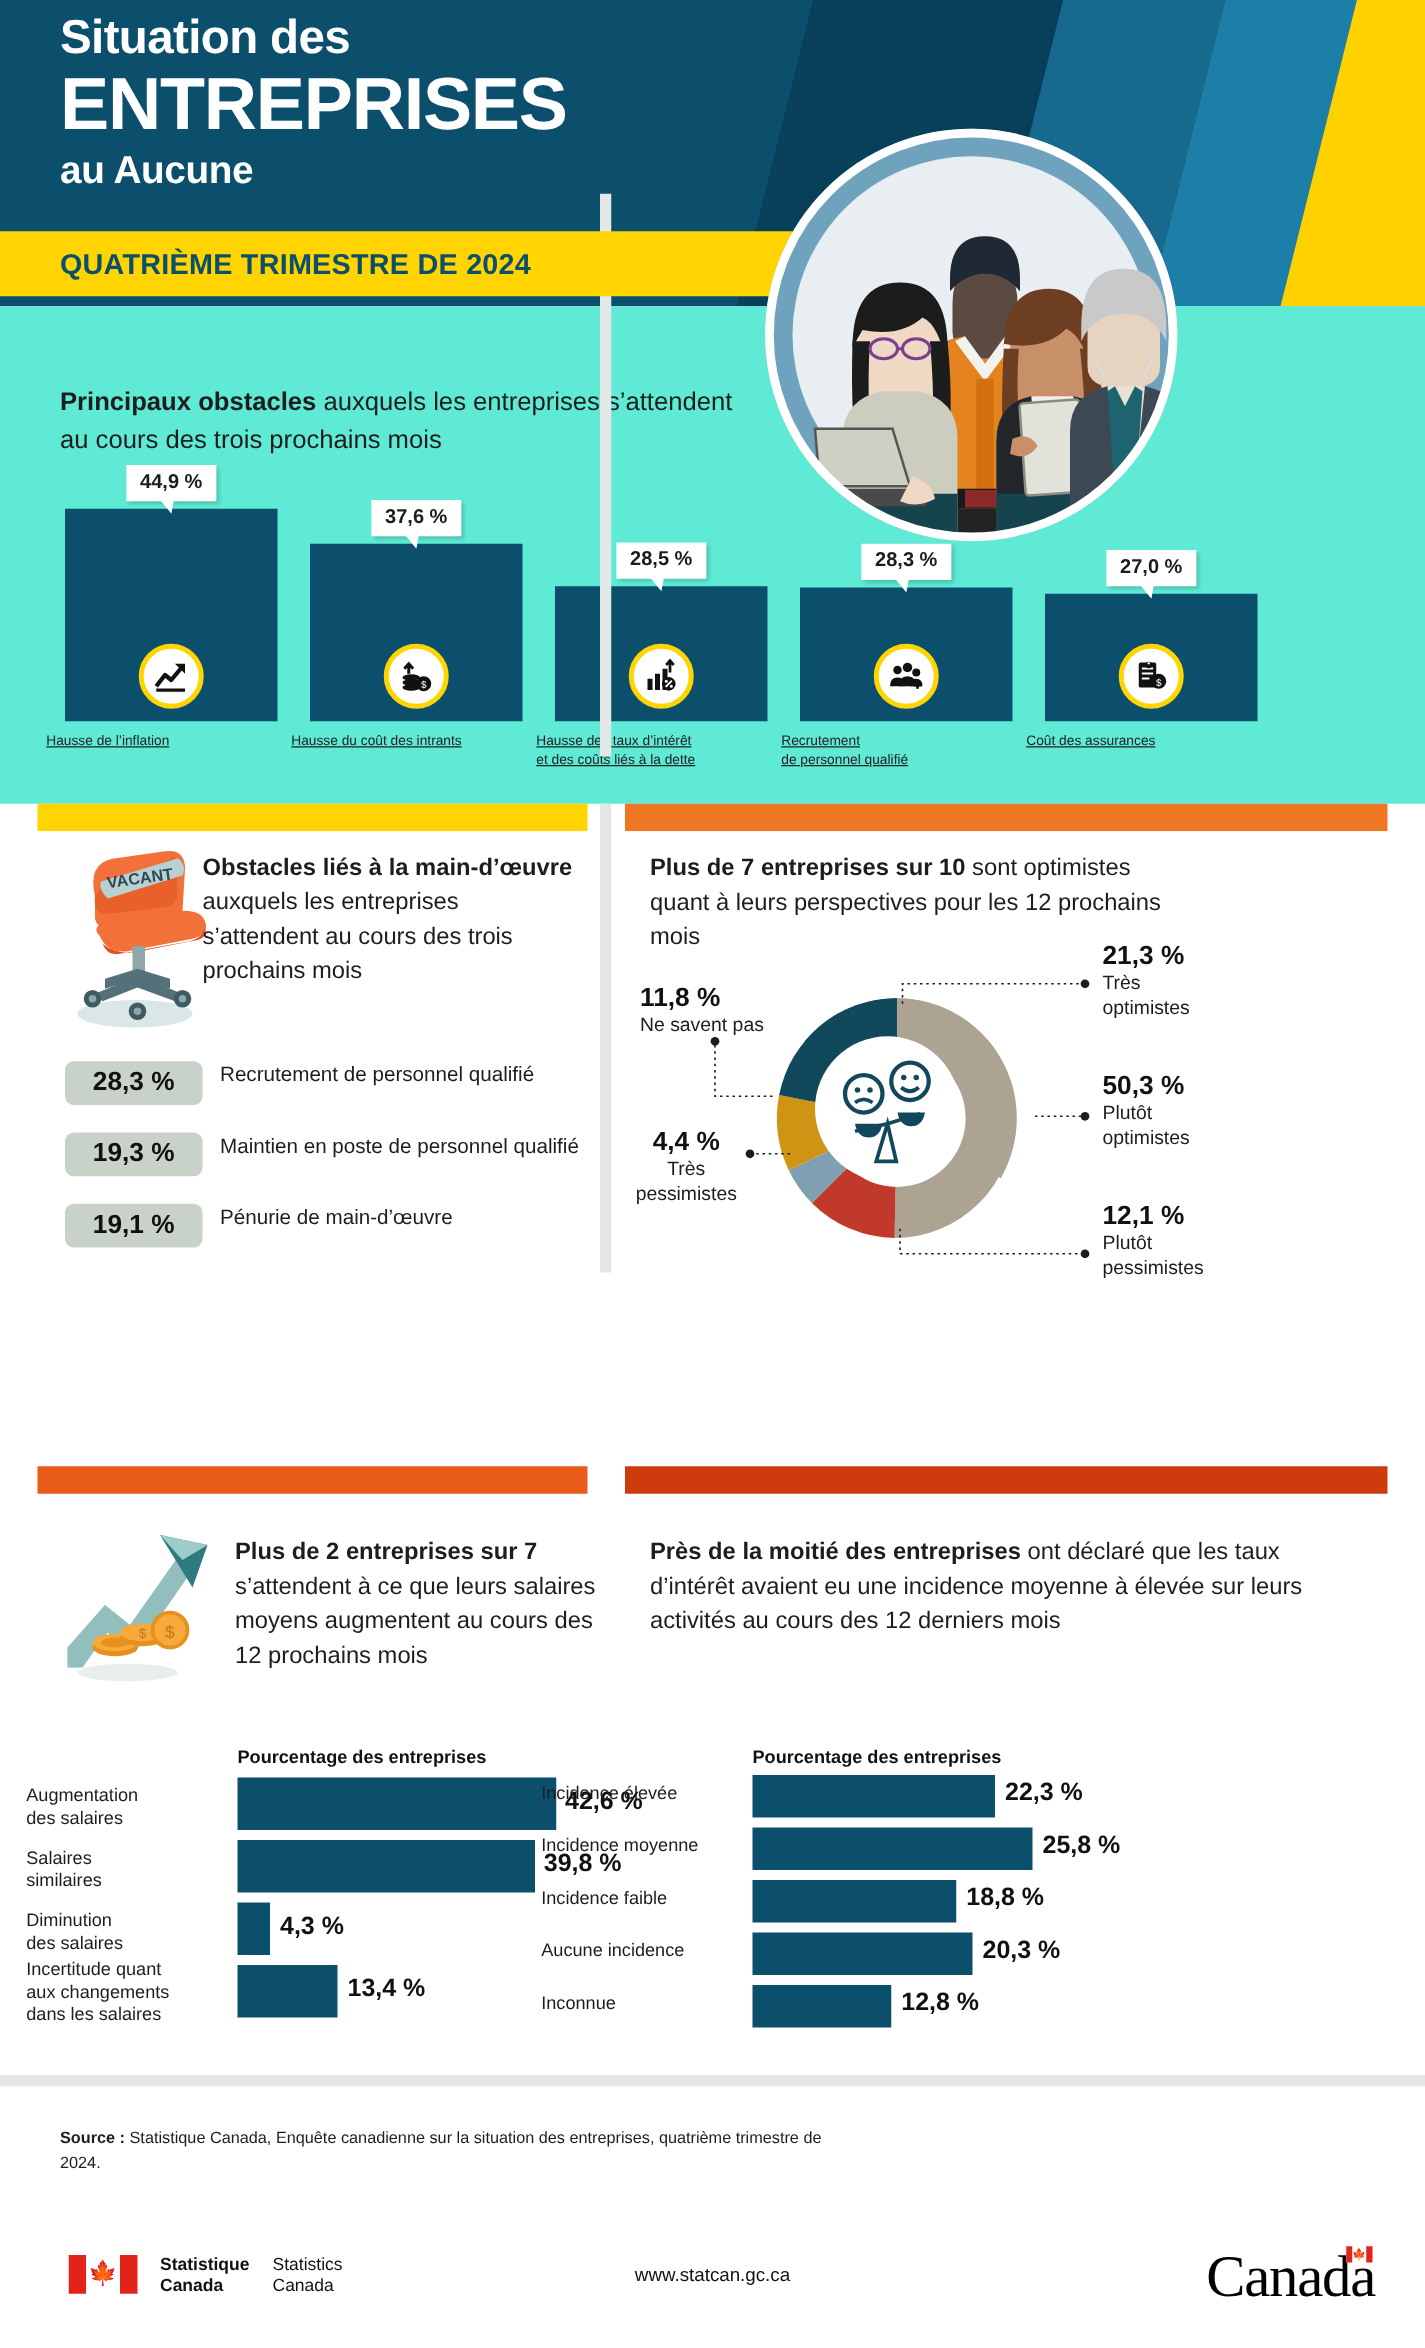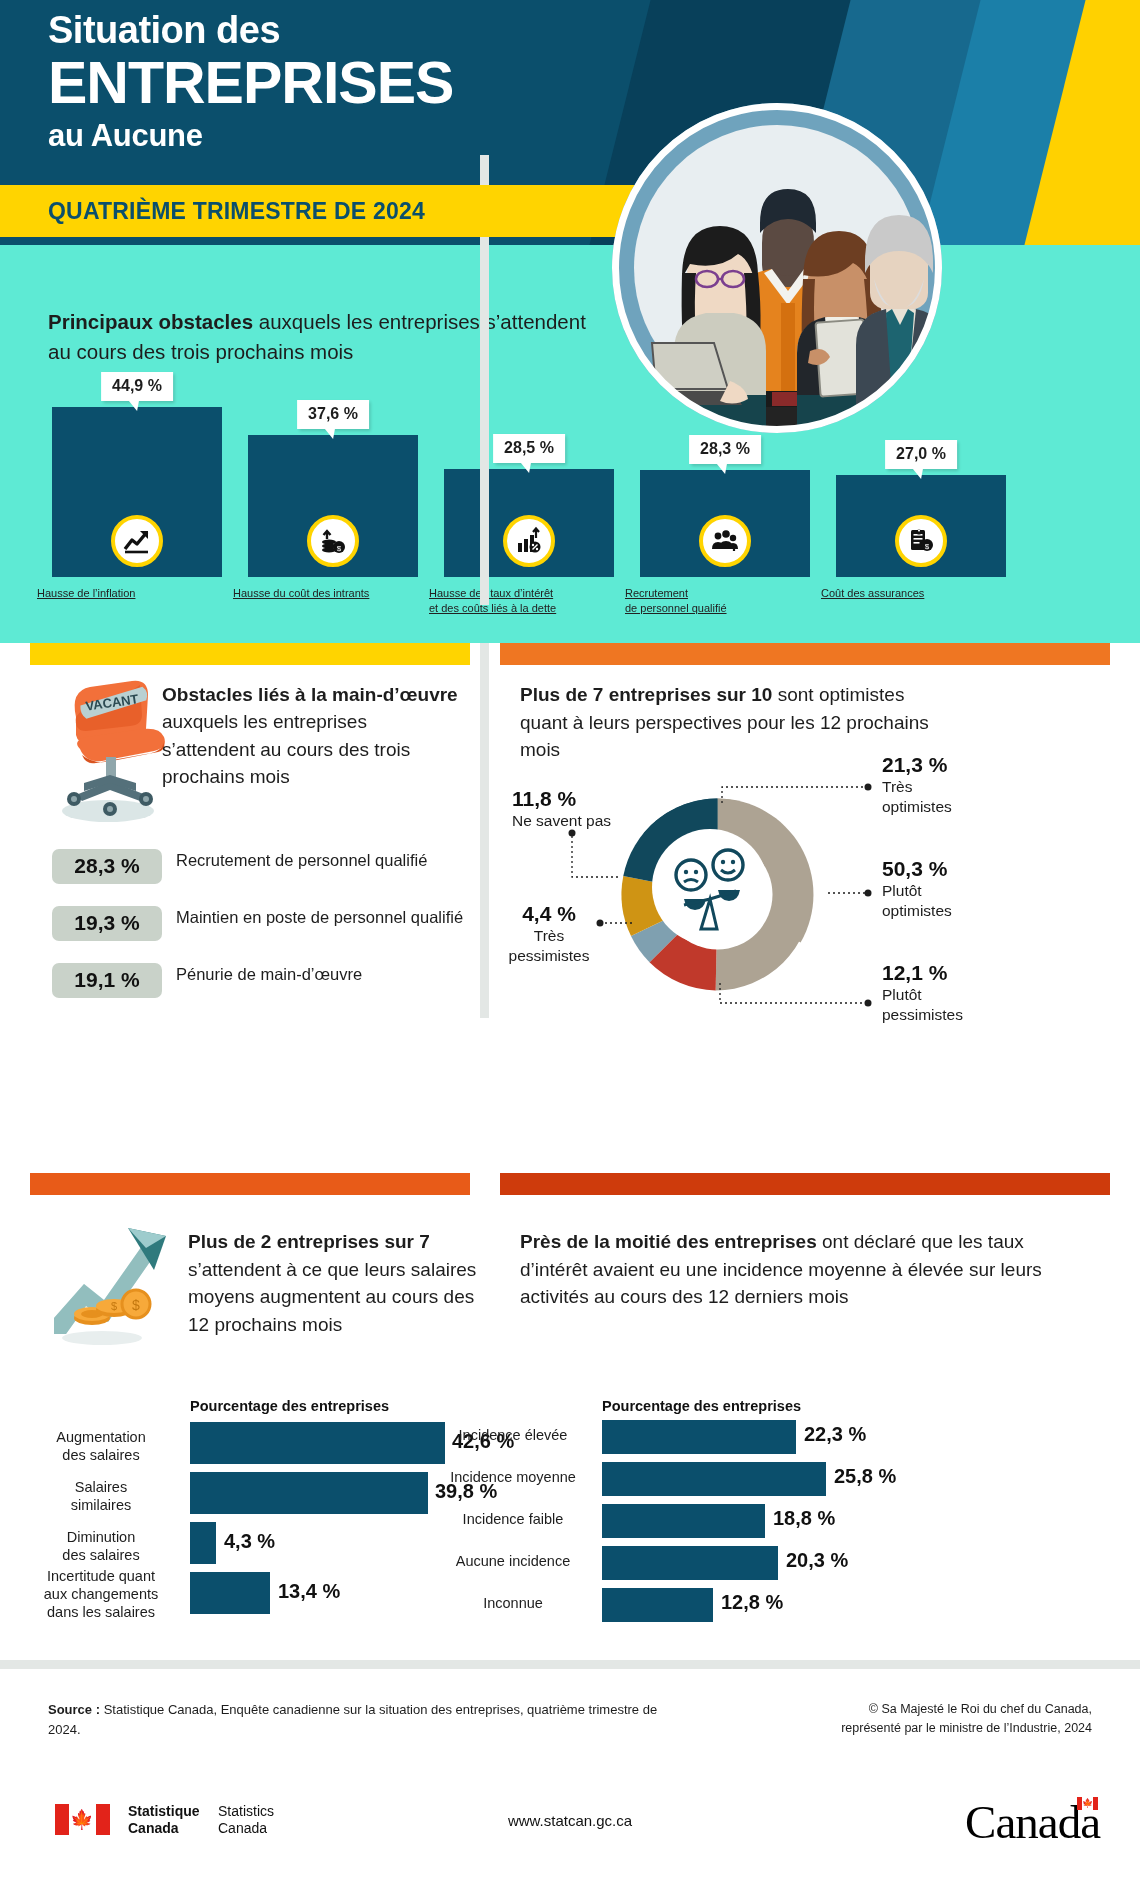--- a/index.html
+++ b/index.html
@@ -132,21 +132,21 @@
 
   .bl-head {
     position: absolute; left: 500px; top: 1215px; width: 310px;
     font-size: 19px; line-height: 1.46; color: #1d1d1d;
   }
   .arrowcoins { position: absolute; left: 42px; top: 1222px; width: 130px; height: 125px; }
 
   .hbar-title { font-size: 14.5px; font-weight: 700; color: #111; }
   .hb-row { position: absolute; }
   .hb-cat {
-    position: absolute; right: 100%; margin-right: 9px; text-align: center;
+    position: absolute; right: 100%; margin-right: 9px; text-align: left;
     font-size: 14.5px; line-height: 1.25; color: #1d1d1d; white-space: pre-line; width: 160px;
   }
   .hb-bar { position: absolute; left: 0; height: 100%; background: #0b4f6c; }
   .hb-val {
     position: absolute; font-size: 20px; font-weight: 800; color: #111; white-space: nowrap;
   }
 
   
   .footdiv { position: absolute; left: 0; top: 1660px; width: 1140px; height: 9px; background: #e3e7e5; }
   .src {
@@ -566,24 +566,20 @@
       <div class="hb-bar" style="width:111px;"></div>
       <div class="hb-val" style="left:119px; top:3px;">12,8 %</div>
     </div>
   </div>
 
   <div class="footdiv"></div>
 
   <div class="src">
     <b>Source :</b><span> Statistique Canada, Enquête canadienne sur la situation des entreprises, quatrième trimestre de 2024.</span>
   </div>
-  <div class="copy">
-    <div>© Sa Majesté le Roi du chef du Canada,</div>
-    <div>représenté par le ministre de l’Industrie, 2024</div>
-  </div>
 
   <div class="foot">
     <div class="flag">
       <div class="fr"></div>
       <div class="fw">
           <span class="fc-leaf">🍁</span>
         </div>
       <div class="fr"></div>
     </div>
     <div class="wordmark-fr">

